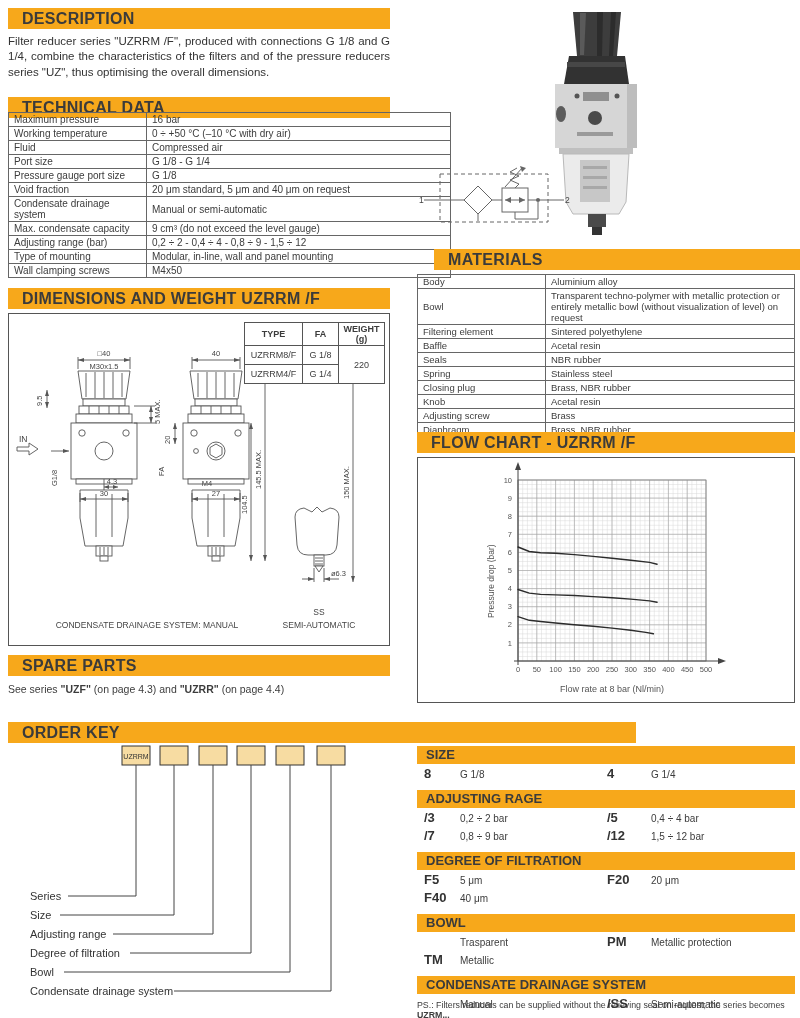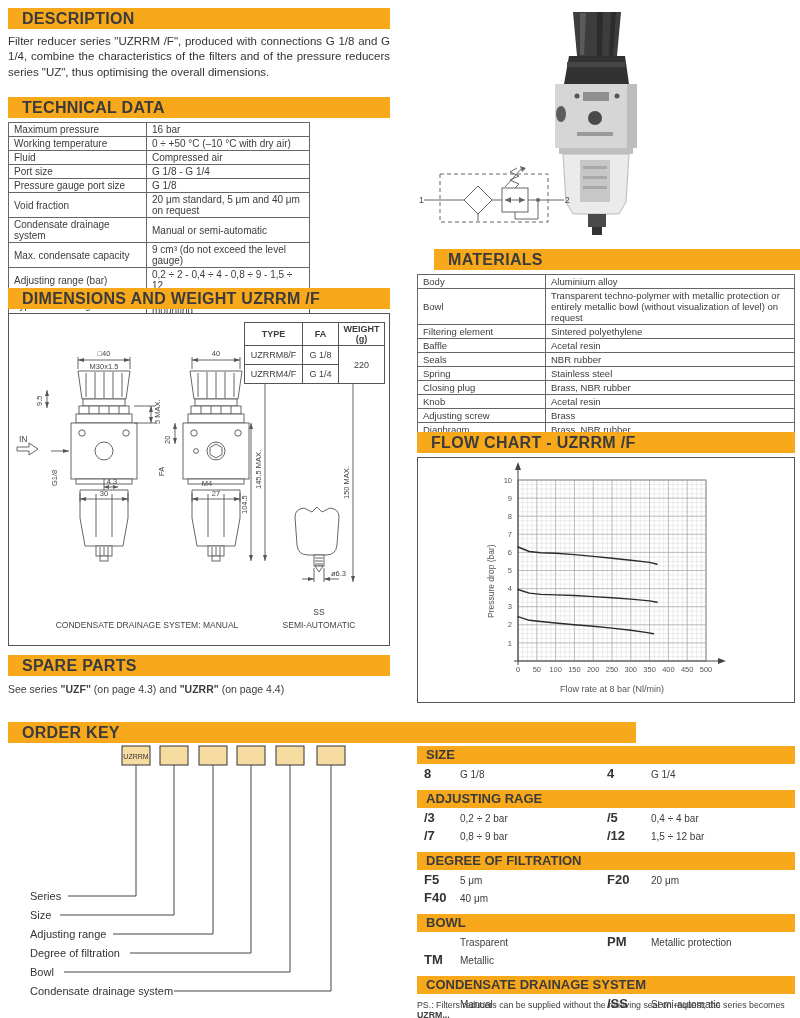--- a/index.html
+++ b/index.html
@@ -36,21 +36,21 @@
 </style>
 </head>
 <body>
 
 <div class="page">
 
   <div class="sec-hdr abs" style="left:8px;top:8px;width:382px">DESCRIPTION</div>
   <div class="body-text abs" style="left:8px;top:34px;width:382px">Filter reducer series "UZRRM /F", produced with connections G 1/8 and G 1/4, combine the characteristics of the filters and of the pressure reducers series "UZ", thus optimising the overall dimensions.</div>
 
   <div class="sec-hdr abs" style="left:8px;top:97px;width:382px">TECHNICAL DATA</div>
-  <table class="data tech abs" style="left:8px;top:122px;width:302px">
+  <table class="data tech abs" style="left:8px;top:112px;width:443px">
     <colgroup>
         <col style="width:138px">
         <col>
       </colgroup>
     <tbody>
       <tr>
           <td>Maximum pressure</td>
           <td>16 bar</td>
         </tr>
       <tr>

